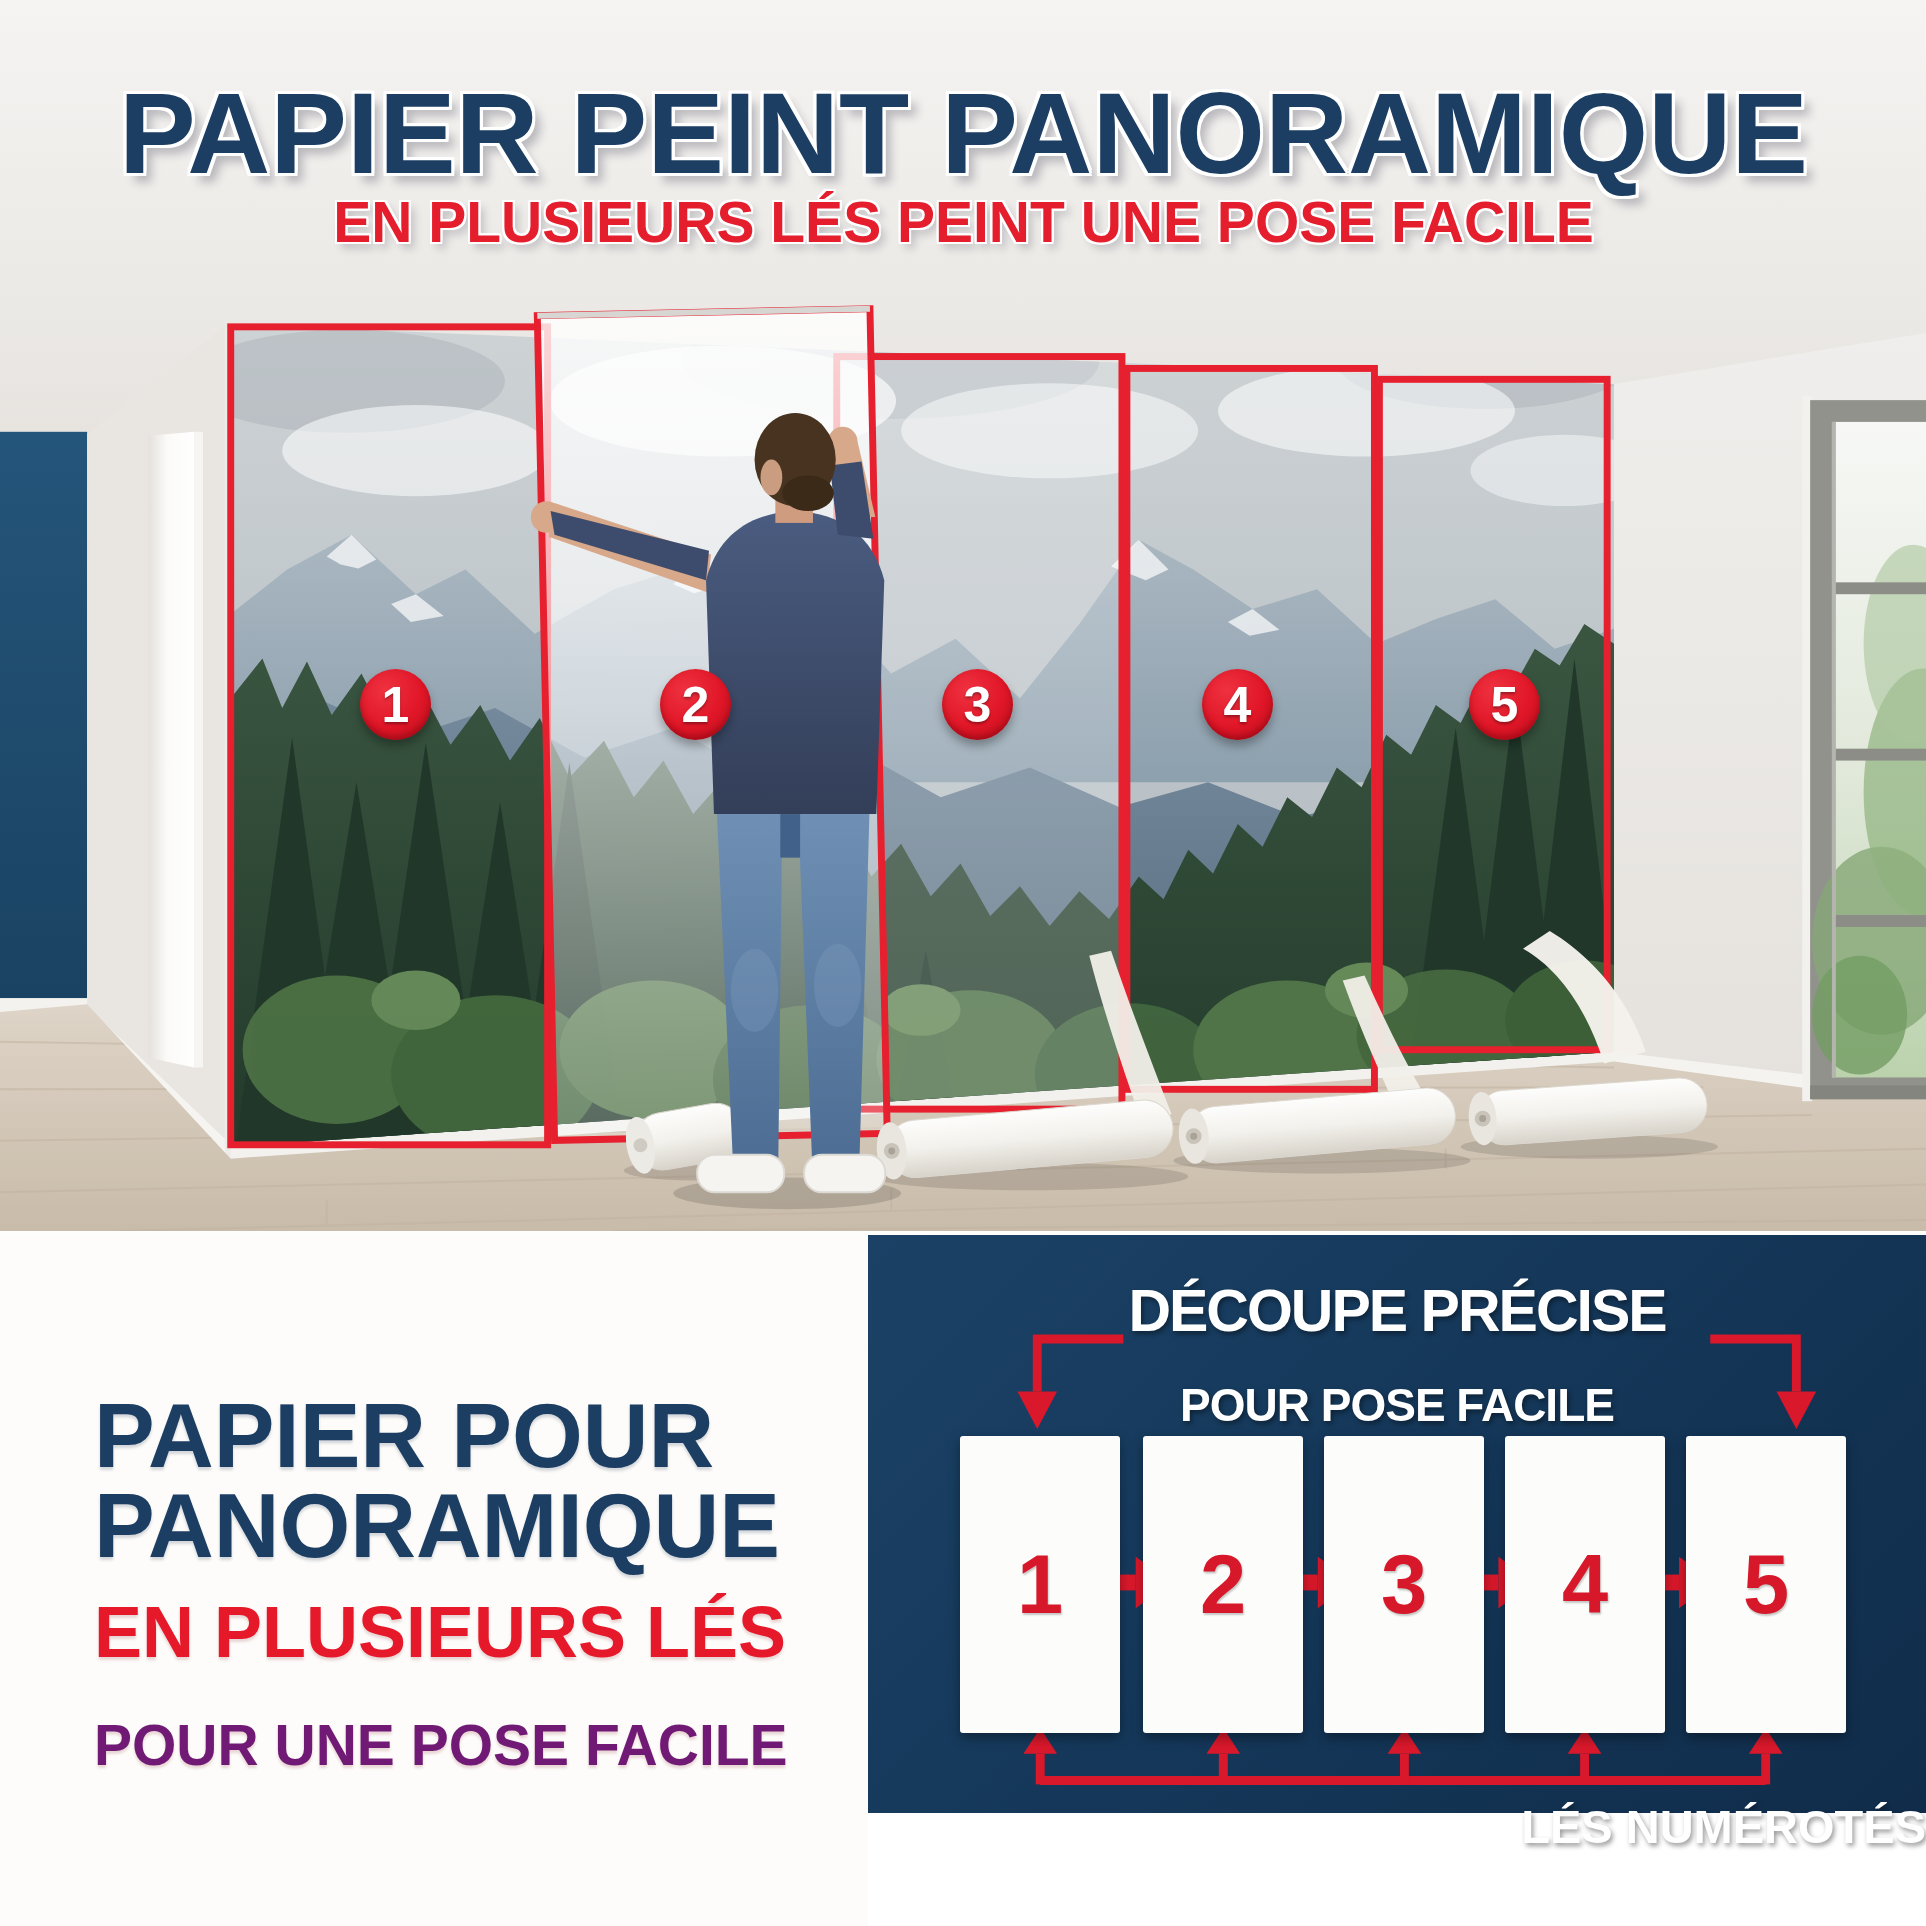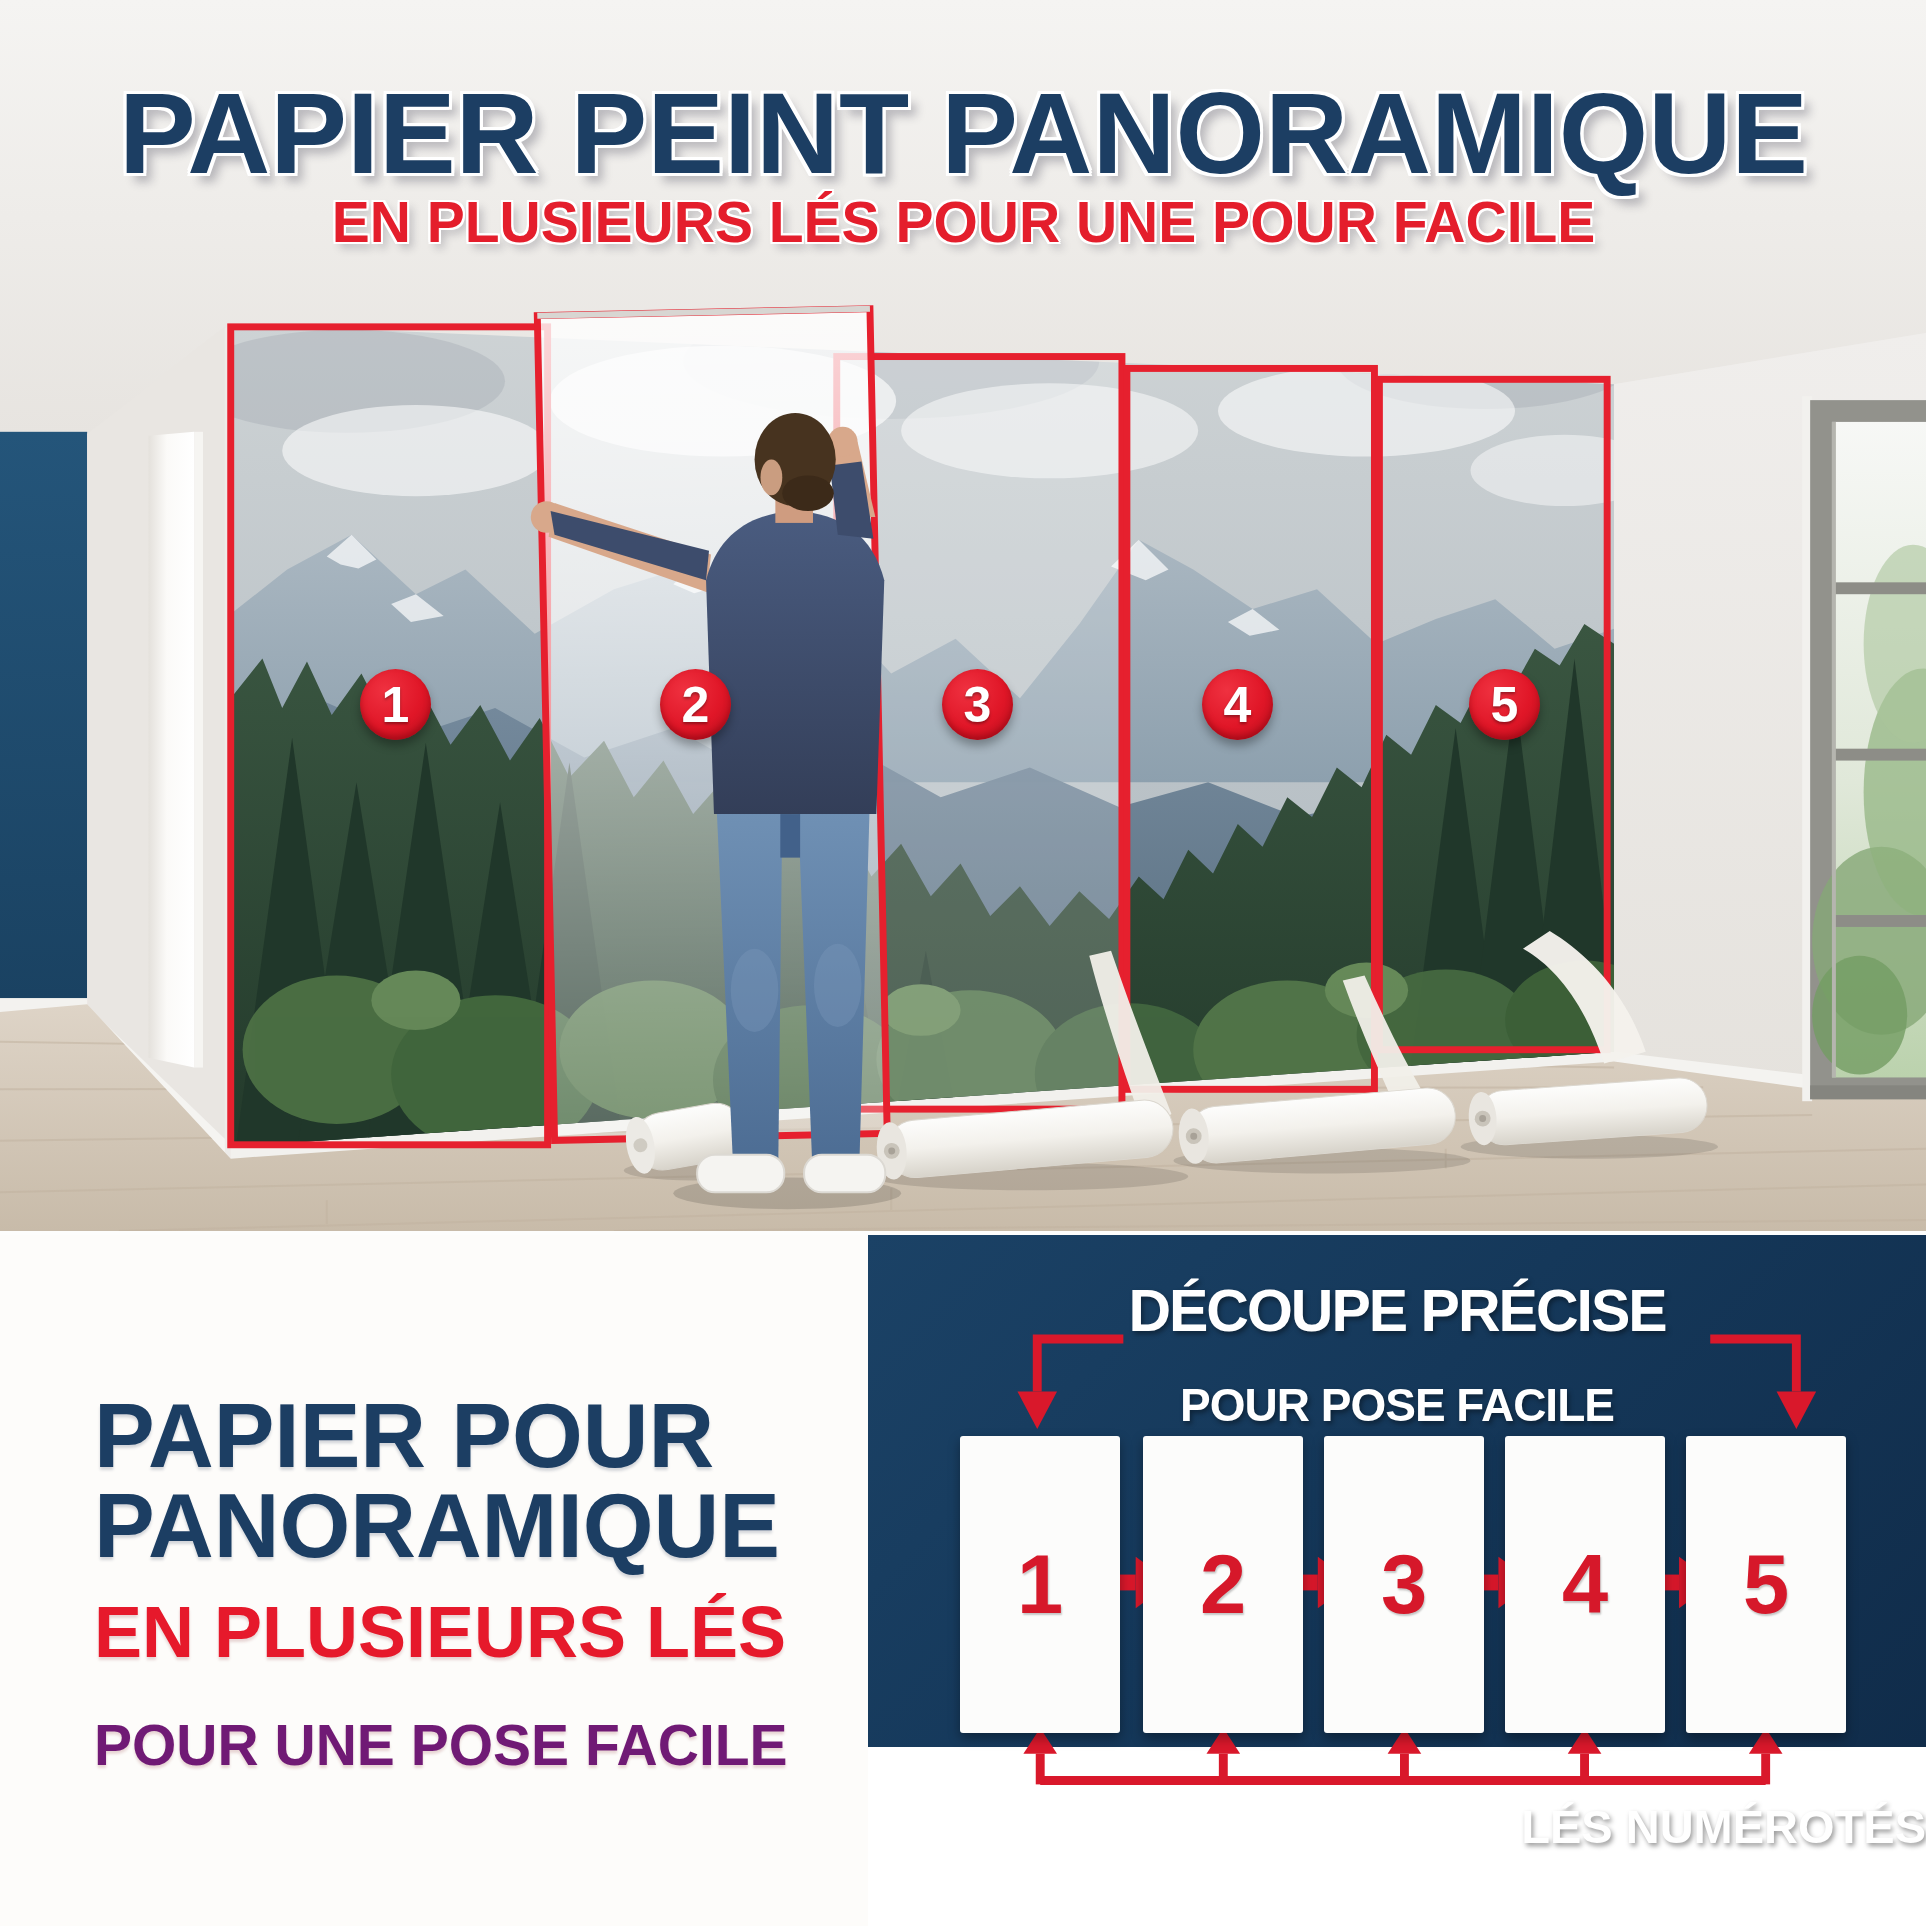--- a/index.html
+++ b/index.html
@@ -39,21 +39,21 @@
   .divider{left:0;top:1231px;width:1927px;height:6px;background:#fdfdfc;}
   
   .bl-panel{left:0;top:1235px;width:868px;height:692px;background:#fdfcfa;}
   .bl-panel .line{position:absolute;left:94px;line-height:1;font-weight:bold;white-space:nowrap;}
   .bl-t1{top:155px;font-size:91px;color:#1c3e63;text-shadow:0 3px 3px rgba(20,40,70,.18);}
   .bl-t2{top:245px;font-size:91px;color:#1c3e63;text-shadow:0 3px 3px rgba(20,40,70,.18);}
   .bl-s1{top:361px;font-size:72px;color:#e6192b;text-shadow:0 3px 3px rgba(120,10,20,.16);}
   .bl-s2{top:482px;font-size:57px;color:#701a75;text-shadow:0 3px 3px rgba(120,10,20,.16);}
   
   .br-panel{
-    left:868px;top:1235px;width:1058px;height:512px;
+    left:868px;top:1235px;width:1058px;height:578px;
     background:linear-gradient(135deg,#1b4266 0%,#15385a 45%,#102c4a 100%);
   }
   .br-title{
     position:absolute;left:0;width:1058px;text-align:center;color:#fff;font-weight:bold;
     line-height:1;white-space:nowrap;text-shadow:2px 3px 5px rgba(0,0,0,.40);
   }
   .br-t1{top:47px;font-size:59px;letter-spacing:-2px;}
   .br-t2{top:147px;font-size:46px;letter-spacing:-1px;}
   #diagram-arrows{position:absolute;left:0;top:0;width:1058px;height:692px;}
   .dg-panel{
@@ -334,21 +334,21 @@
     <span>3</span>
   </div>
   <div class="badge abs" style="left:1202px;top:669px;">
     <span>4</span>
   </div>
   <div class="badge abs" style="left:1469px;top:669px;">
     <span>5</span>
   </div>
 
   <div class="hdr hdr-title">PAPIER PEINT PANORAMIQUE</div>
-  <div class="hdr hdr-sub">EN PLUSIEURS LÉS POUR UNE POUR FACILE</div>
+  <div class="hdr hdr-sub">EN PLUSIEURS LÉS PEINT UNE POSE FACILE</div>
 
   <div class="abs divider"></div>
 
   <div class="abs bl-panel">
     <div class="line bl-t1">PAPIER POUR</div>
     <div class="line bl-t2">PANORAMIQUE</div>
     <div class="line bl-s1">EN PLUSIEURS LÉS</div>
     <div class="line bl-s2">POUR UNE POSE FACILE</div>
   </div>
 

